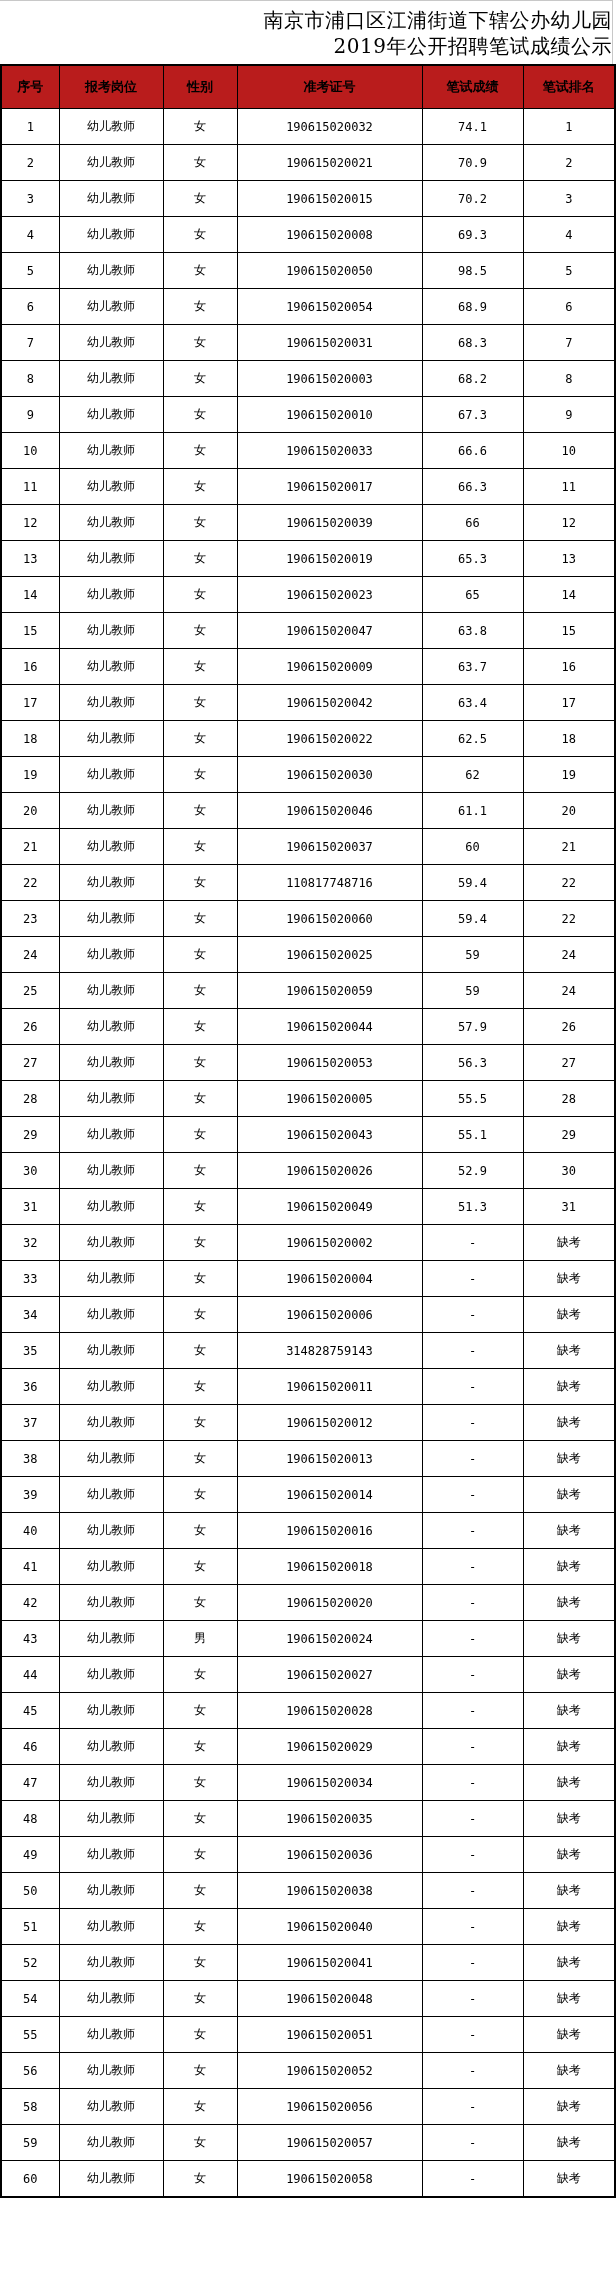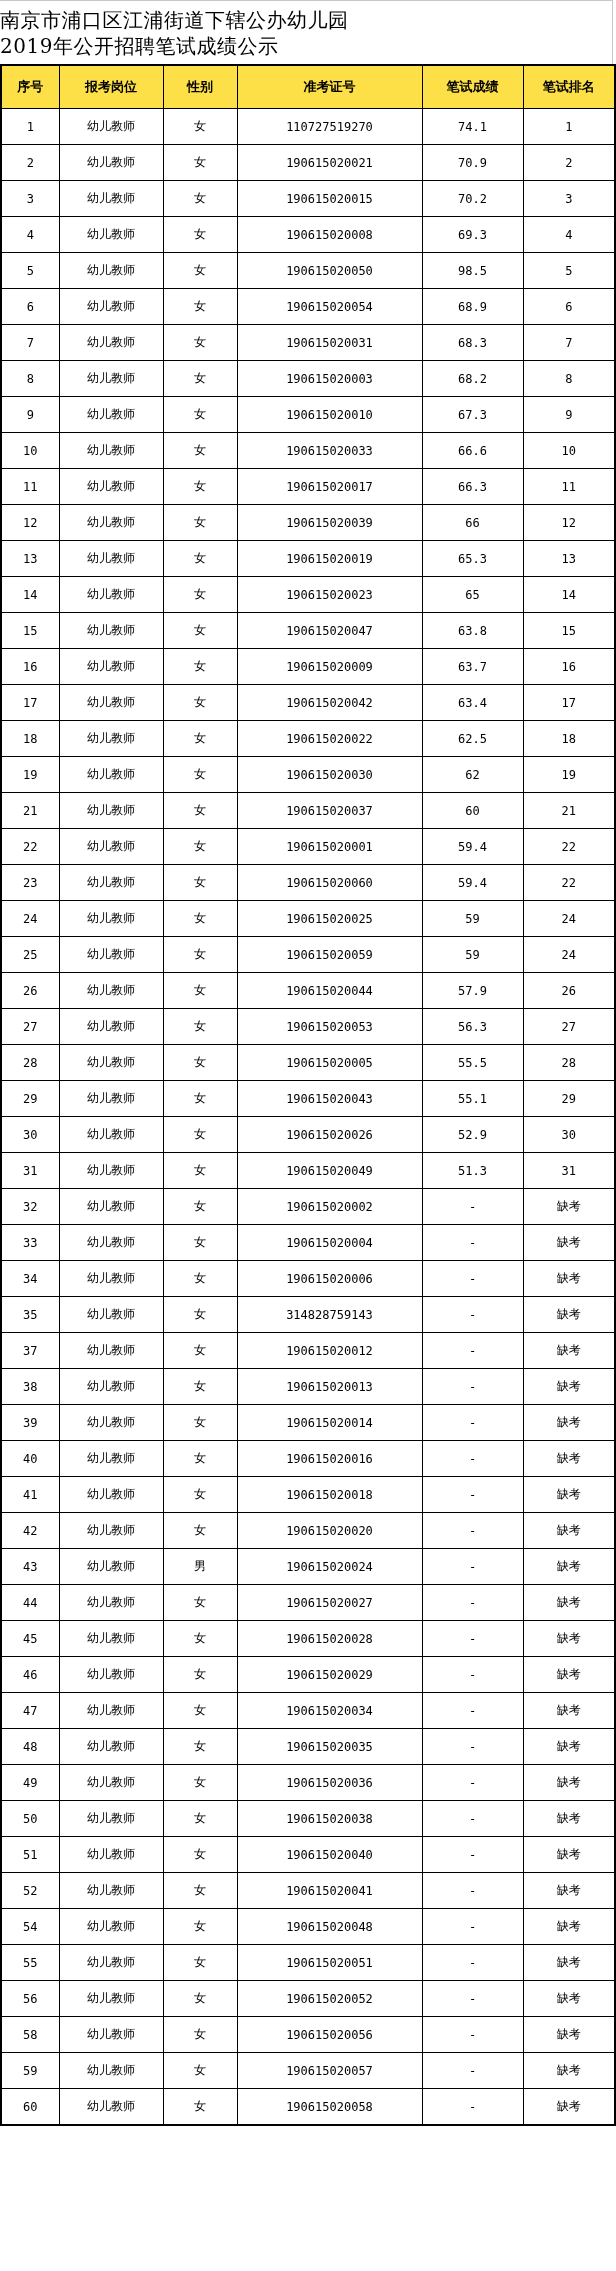--- a/index.html
+++ b/index.html
@@ -1,31 +1,31 @@
 <!DOCTYPE html>
 <html><head>
 <meta charset="utf-8">
 <style>
   html, body { margin: 0; padding: 0; background: #ffffff; }
   body { width: 616px; height: 2271px; position: relative; overflow: hidden;
          font-family: "DejaVu Sans", "Liberation Sans", sans-serif; color: #000; }
   .title-box { position: absolute; left: 0; top: 0; width: 613px; height: 64px;
                border-top: 1px solid #c8c8c8; border-right: 1px solid #c8c8c8; box-sizing: border-box;
-               display: flex; flex-direction: column; align-items: flex-start; justify-content: center; }
+               display: flex; flex-direction: column; align-items: flex-end; justify-content: center; }
   .title-line { font-family: "DejaVu Serif", "Liberation Serif", serif; font-size: 20px; line-height: 26px; letter-spacing: 0.5px; }
   table.results { position: absolute; left: 0; top: 64px; width: 614px; border-collapse: collapse; table-layout: fixed;
                   border: 2px solid #000; }
   table.results col.c1 { width: 58px; }
   table.results col.c2 { width: 104px; }
   table.results col.c3 { width: 74px; }
   table.results col.c4 { width: 185px; }
   table.results col.c5 { width: 101px; }
   table.results col.c6 { width: 92px; }
   th, td { border: 1px solid #000; text-align: center; vertical-align: middle; padding: 0; overflow: hidden; white-space: nowrap; }
-  th { height: 42px; background: #fde047; font-size: 13px; font-weight: bold; }
+  th { height: 42px; background: #b91c1c; font-size: 13px; font-weight: bold; }
   td { height: 35px; font-size: 12px; }
   td.num { font-family: "DejaVu Sans Mono", "Liberation Mono", monospace; font-size: 12px; }
 </style>
 </head>
 <body>
 
 <div class="title-box">
   <div class="title-line">南京市浦口区江浦街道下辖公办幼儿园</div>
   <div class="title-line">2019年公开招聘笔试成绩公示</div>
 </div>
@@ -47,21 +47,21 @@
       <th>准考证号</th>
       <th>笔试成绩</th>
       <th>笔试排名</th>
     </tr>
   </thead>
   <tbody id="rows">
       <tr>
         <td class="num">1</td>
         <td>幼儿教师</td>
         <td>女</td>
-        <td class="num">110727519270</td>
+        <td class="num">190615020032</td>
         <td class="num">74.1</td>
         <td class="num">1</td>
       </tr>
       <tr>
         <td class="num">2</td>
         <td>幼儿教师</td>
         <td>女</td>
         <td class="num">190615020021</td>
         <td class="num">70.9</td>
         <td class="num">2</td>
@@ -196,32 +196,40 @@
       </tr>
       <tr>
         <td class="num">19</td>
         <td>幼儿教师</td>
         <td>女</td>
         <td class="num">190615020030</td>
         <td class="num">62</td>
         <td class="num">19</td>
       </tr>
       <tr>
+        <td class="num">20</td>
+        <td>幼儿教师</td>
+        <td>女</td>
+        <td class="num">190615020046</td>
+        <td class="num">61.1</td>
+        <td class="num">20</td>
+      </tr>
+      <tr>
         <td class="num">21</td>
         <td>幼儿教师</td>
         <td>女</td>
         <td class="num">190615020037</td>
         <td class="num">60</td>
         <td class="num">21</td>
       </tr>
       <tr>
         <td class="num">22</td>
         <td>幼儿教师</td>
         <td>女</td>
-        <td class="num">190615020001</td>
+        <td class="num">110817748716</td>
         <td class="num">59.4</td>
         <td class="num">22</td>
       </tr>
       <tr>
         <td class="num">23</td>
         <td>幼儿教师</td>
         <td>女</td>
         <td class="num">190615020060</td>
         <td class="num">59.4</td>
         <td class="num">22</td>
@@ -312,20 +320,28 @@
         <td>女</td>
         <td class="num">190615020006</td>
         <td class="num">-</td>
         <td class="num">缺考</td>
       </tr>
       <tr>
         <td class="num">35</td>
         <td>幼儿教师</td>
         <td>女</td>
         <td class="num">314828759143</td>
+        <td class="num">-</td>
+        <td class="num">缺考</td>
+      </tr>
+      <tr>
+        <td class="num">36</td>
+        <td>幼儿教师</td>
+        <td>女</td>
+        <td class="num">190615020011</td>
         <td class="num">-</td>
         <td class="num">缺考</td>
       </tr>
       <tr>
         <td class="num">37</td>
         <td>幼儿教师</td>
         <td>女</td>
         <td class="num">190615020012</td>
         <td class="num">-</td>
         <td class="num">缺考</td>

